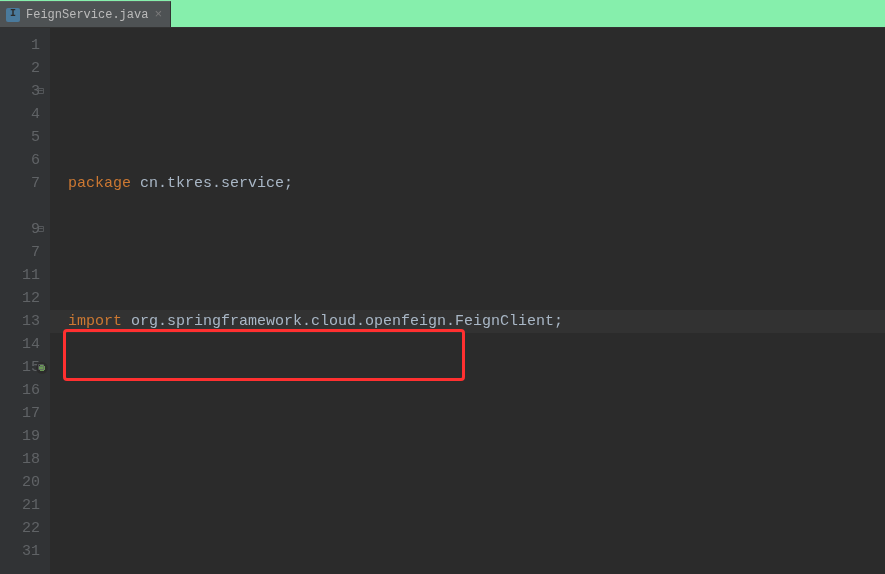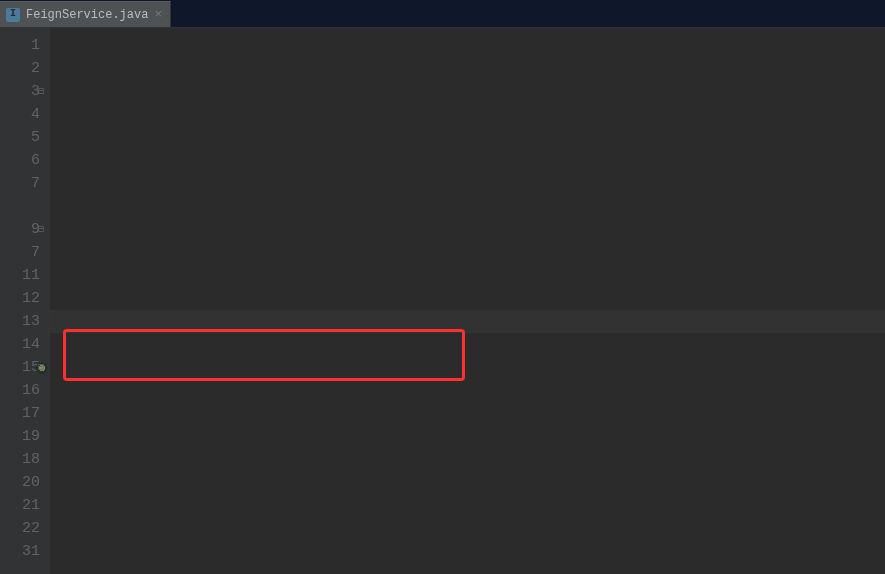--- a/index.html
+++ b/index.html
@@ -1,17 +1,17 @@
 <!DOCTYPE html>
 <html><head>
 <meta charset="utf-8">
 <style>
 * { margin:0; padding:0; box-sizing:border-box; }
 body { background:#2b2b2b; font-family:'Consolas','Monaco','Courier New',monospace; font-size:15px; overflow:hidden; width:885px; height:574px; }
-.tabbar { background:#0f172a; height:28px; display:flex; align-items:flex-end; border-bottom:1px solid #323232; }
+.tabbar { background:#86efac; height:28px; display:flex; align-items:flex-end; border-bottom:1px solid #323232; }
 .tab { background:#4e5254; height:26px; display:flex; align-items:center; padding:0 8px 0 6px; border-top:1px solid #5a5d5e; border-right:1px solid #323232; color:#bbbbbb; font-size:12px; gap:6px; cursor:pointer; }
 .tab .icon { width:14px; height:14px; background:#4a7a9c; border-radius:2px; position:relative; }
 .tab .icon::after { content:"I"; color:#2b2b2b; font-size:10px; font-weight:bold; position:absolute; left:4px; top:0; }
 .tab .close { color:#7a7a7a; font-size:13px; cursor:pointer; }
 .editor { display:flex; height:calc(100% - 28px); background:#2b2b2b; position:relative; }
 .gutter { width:50px; background:#313335; text-align:right; padding-right:10px; padding-top:6px; color:#606366; line-height:23px; user-select:none; position:relative; }
 .gutter .num { height:23px; }
 .code { flex:1; padding-top:6px; padding-left:18px; line-height:23px; color:#a9b7c6; white-space:pre; position:relative; }
 .line { height:23px; position:relative; }
 .kw { color:#cc7832; }
@@ -60,21 +60,23 @@
     <div class="num">21</div>
     <div class="num">22</div>
     <div class="num">31</div>
   </div>
 
   <div class="code">
     <span class="fold" style="left:-12px; top:52px;">⊟</span>
     <span class="fold" style="left:-12px; top:190px;">⊟</span>
     <span class="fold" style="left:-12px; top:328px;">⊟</span>
 
+    <div class="line"><span class="kw">package </span><span>cn.tkres.service</span><span>;</span></div>
     <div class="line"></div>
+    <div class="line"><span class="kw">import </span><span>org.springframework.cloud.openfeign.FeignClient</span><span>;</span></div>
     
     
     
     
     
     
     
     
     
     

